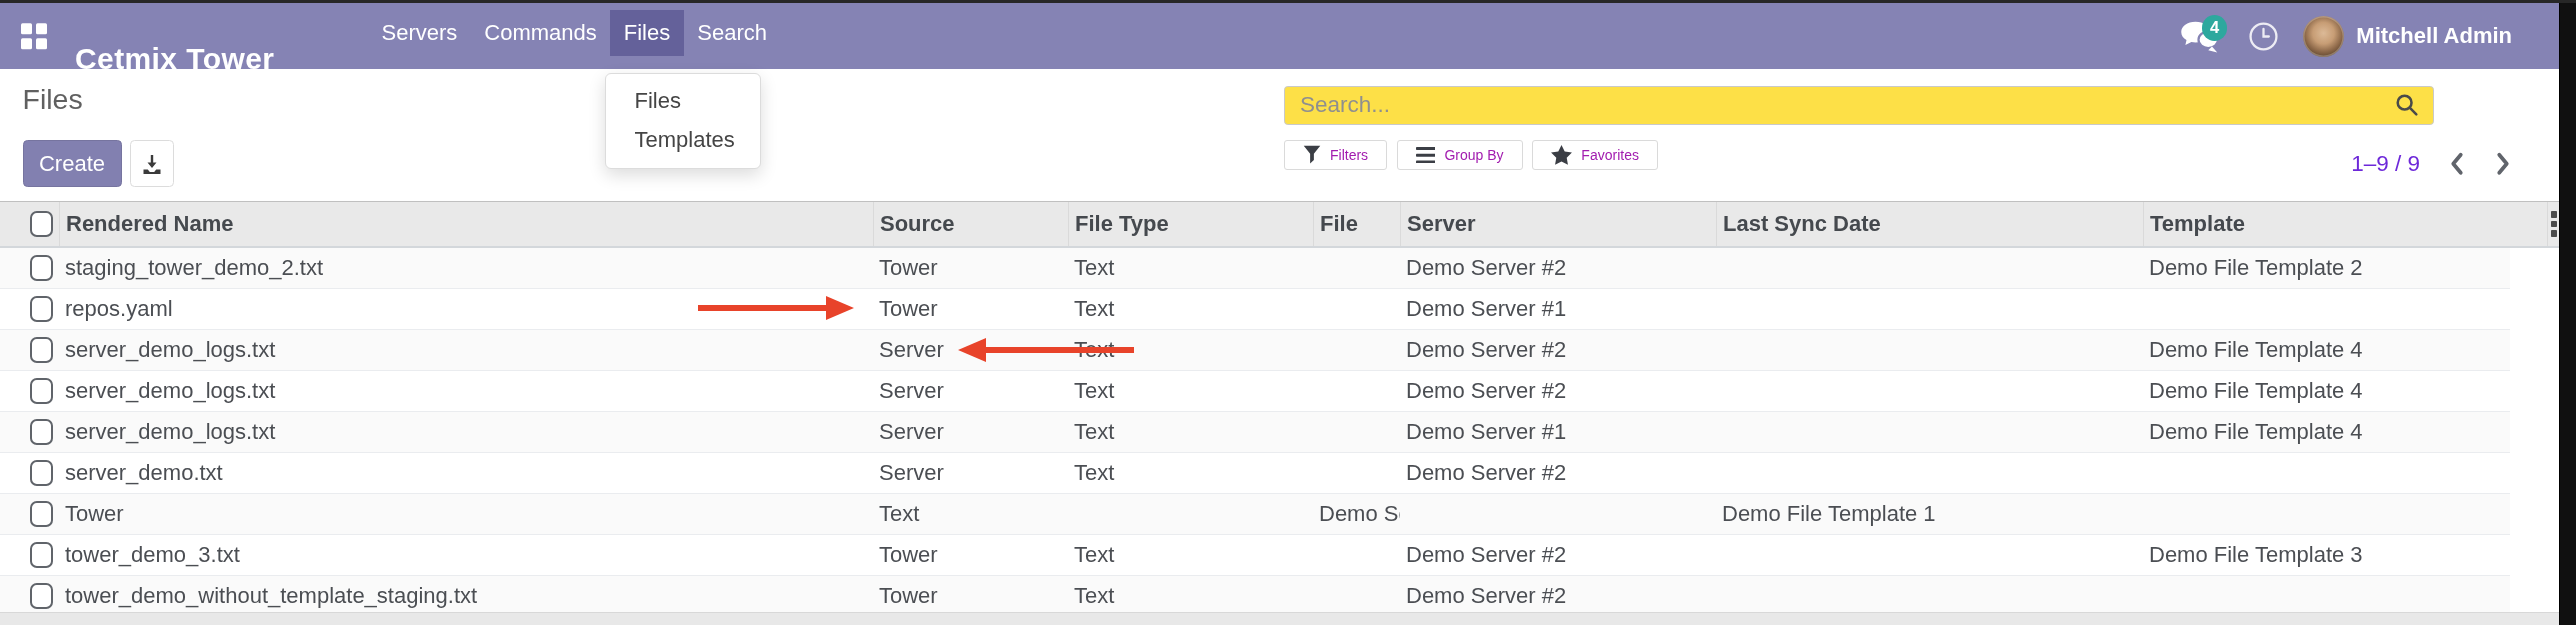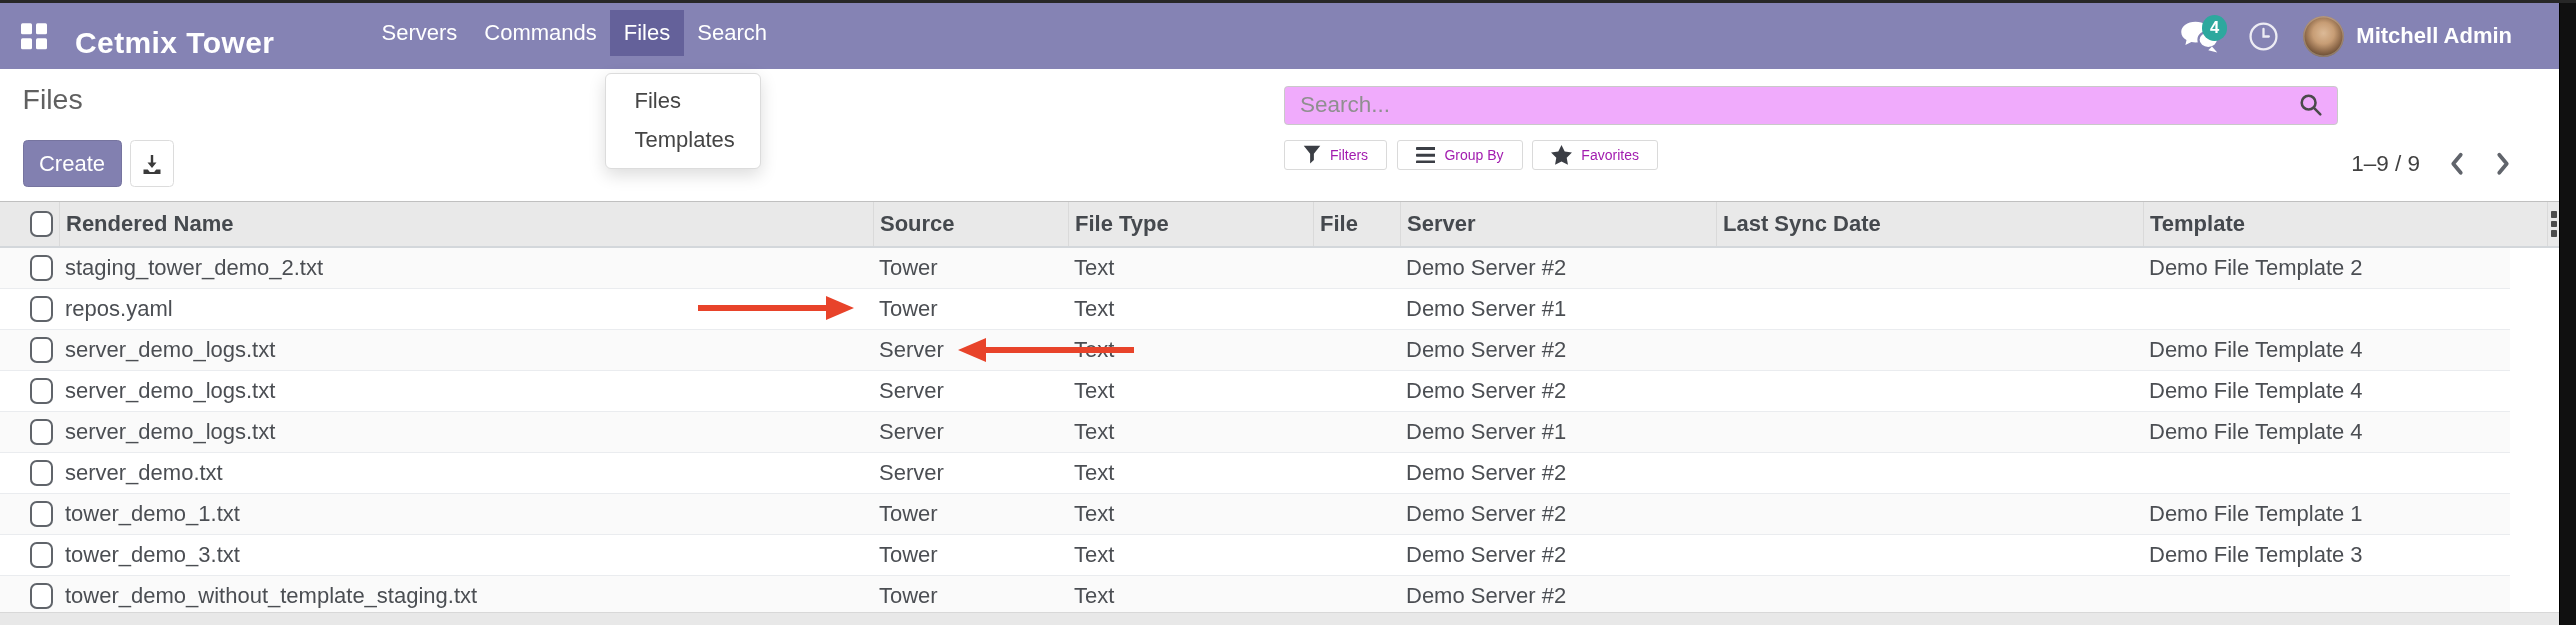--- a/index.html
+++ b/index.html
@@ -9,21 +9,21 @@
     font-family:"Liberation Sans",sans-serif;
   }
   
   .top-strip{position:absolute;left:0;top:0;width:2576px;height:3px;background:#272727;z-index:60;}
   .right-strip{position:absolute;left:2559px;top:0;width:16.5px;height:626px;background:#101010;border-left:1.5px solid #000;z-index:55;}
 
   
   .navbar{position:absolute;left:0;top:3px;width:2559px;height:66px;background:#8583b4;color:#fff;z-index:40;}
   .apps-btn{position:absolute;left:21px;top:50%;transform:translateY(-50%);display:grid;grid-template-columns:10.5px 10.5px;grid-template-rows:10.5px 10.5px;gap:4.5px;cursor:pointer;}
   .apps-btn i{background:#fff;border-radius:1.5px;display:block;}
-  .brand{position:absolute;left:75px;top:0;height:80px;display:flex;align-items:center;font-size:30px;font-weight:700;letter-spacing:0.4px;cursor:pointer;}
+  .brand{position:absolute;left:75px;top:16px;height:80px;display:flex;align-items:center;font-size:30px;font-weight:700;letter-spacing:0.4px;cursor:pointer;}
   .nav-menu{position:absolute;left:368px;top:7px;height:46px;display:flex;}
   .nav-item{display:flex;align-items:center;padding:0 13.5px;font-size:22px;cursor:pointer;}
   .nav-item.active{background:#64619a;}
   .nav-right{position:absolute;right:47px;top:0;height:66px;display:flex;align-items:center;gap:22.5px;}
   .chat-wrap{position:relative;width:44px;height:39px;cursor:pointer;}
   .badge{position:absolute;left:22.5px;top:-1.5px;min-width:25.5px;height:25.5px;border-radius:12.8px;background:#2da89e;color:#fff;font-size:16.5px;font-weight:700;display:flex;align-items:center;justify-content:center;padding:0 3px;}
   .clock-btn{cursor:pointer;display:flex;align-items:center;}
   .user-menu{display:flex;align-items:center;gap:12px;cursor:pointer;}
   .avatar{width:41px;height:41px;border-radius:50%;
     background:radial-gradient(circle at 50% 42%, #dcba97 0%, #c79d75 34%, #8a6647 60%, #54402b 82%, #39291b 100%);
@@ -32,27 +32,27 @@
 
   
   .dropdown{position:absolute;left:605px;top:73px;width:156px;height:96px;background:#fff;border:0.8px solid #dcdcdc;border-radius:6px;box-shadow:0 6px 16.5px rgba(0,0,0,.14);z-index:50;padding-top:7.5px;}
   .dropdown-item{height:39px;display:flex;align-items:center;padding-left:28.5px;font-size:22px;color:#454545;cursor:pointer;}
 
   
   .control-panel{position:absolute;left:0;top:69px;width:2559px;height:132px;background:#fff;}
   .page-title{position:absolute;left:22.5px;top:13.5px;font-size:28.5px;color:#606060;}
   .btn-create{position:absolute;left:22.5px;top:71px;width:99px;height:47px;background:#8280b0;border:0.8px solid #76749f;border-radius:4.5px;color:#fff;font-size:22px;font-family:inherit;cursor:pointer;}
   .btn-export{position:absolute;left:130px;top:71px;width:44px;height:47px;background:#fff;border:1.5px solid #dcdcdc;border-radius:4.5px;display:flex;align-items:center;justify-content:center;cursor:pointer;}
-  .search-box{position:absolute;left:1284px;top:16.5px;width:1054px;height:39px;border:1.5px solid #c9c9c9;border-radius:3.8px;display:flex;align-items:center;background:#f0abfc;}
+  .search-box{position:absolute;left:1284px;top:16.5px;width:1150px;height:39px;border:1.5px solid #c9c9c9;border-radius:3.8px;display:flex;align-items:center;background:#fde047;}
   .search-input{flex:1;border:none;outline:none;font-size:22.5px;color:#444;padding-left:15px;font-family:inherit;background:transparent;}
   .search-input::placeholder{color:#8f8f8f;}
   .search-btn{margin-right:13.5px;display:flex;align-items:center;cursor:pointer;background:none;border:none;padding:0;}
   .cp-buttons{position:absolute;left:1284px;top:71px;display:flex;gap:9.8px;}
   .cp-btn{height:30px;display:flex;align-items:center;gap:9px;padding:0 18px;background:#fff;border:1.5px solid #dadada;border-radius:3px;font-size:14px;color:#a21caf;font-family:inherit;cursor:pointer;}
-  .pager{position:absolute;right:47px;top:71px;height:47px;display:flex;align-items:center;gap:28px;font-size:22.5px;color:#404040;}
+  .pager{position:absolute;right:47px;top:71px;height:47px;display:flex;align-items:center;gap:28px;font-size:22.5px;color:#6d28d9;}
   .pager-btn{background:none;border:none;padding:0;display:flex;align-items:center;cursor:pointer;}
 
   
   .list{ --cols:59px 814px 195px 245px 87px 316px 427px 404px 13.5px; }
   .thead{position:absolute;left:0;top:201px;width:2559px;height:47px;background:#e9e9e9;border-top:1.5px solid #c0c0c0;border-bottom:2.3px solid #d3d7db;display:grid;grid-template-columns:var(--cols);align-items:stretch;font-weight:700;color:#45494e;font-size:22px;z-index:5;}
   .th{display:flex;align-items:center;padding-left:6px;border-left:1.5px solid #dadada;cursor:pointer;white-space:nowrap;overflow:hidden;}
   .tbody{position:absolute;left:0;top:248px;width:2510px;z-index:4;}
   .trow{display:grid;grid-template-columns:var(--cols);height:41px;border-bottom:1.5px solid #eaecef;align-items:center;font-size:22px;color:#4b4e53;background:#fff;cursor:pointer;}
   .trow:nth-child(odd){background:#fafafa;}
   .cell{padding-left:6px;white-space:nowrap;overflow:hidden;}
@@ -275,21 +275,20 @@
         <div class="cell"></div>
         <div class="cell">Demo Server #2</div>
         <div class="cell"></div>
         <div class="cell"></div>
         <div class="cell"></div>
       </div>
       <div class="trow">
         <div class="cell cb-cell">
           <span class="checkbox"></span>
         </div>
-        <div class="cell">tower_demo_1.txt</div>
         <div class="cell">Tower</div>
         <div class="cell">Text</div>
         <div class="cell"></div>
         <div class="cell">Demo Server #2</div>
         <div class="cell"></div>
         <div class="cell">Demo File Template 1</div>
         <div class="cell"></div>
       </div>
       <div class="trow">
         <div class="cell cb-cell">

